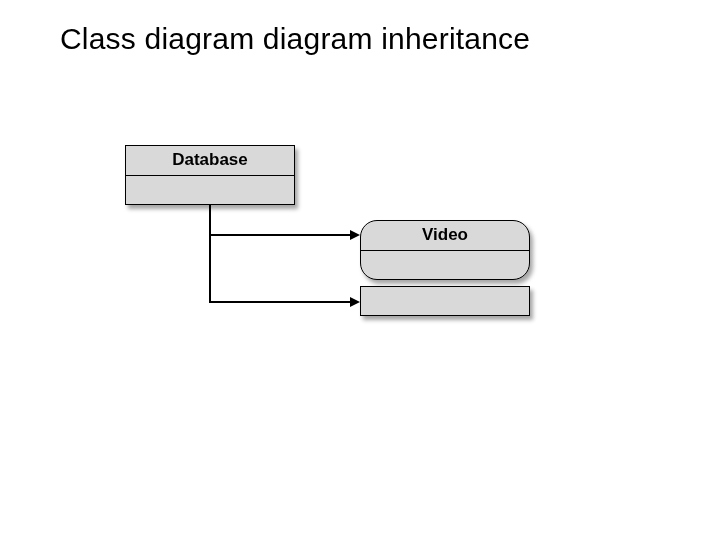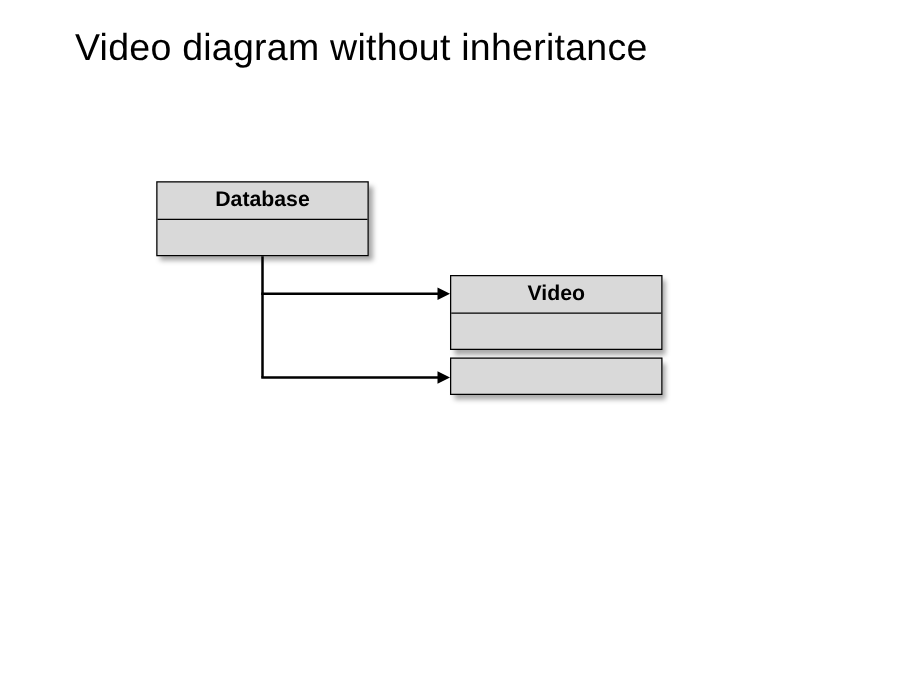--- a/index.html
+++ b/index.html
@@ -39,42 +39,42 @@
     color: #000;
     padding: 4px 0 5px 0;
     border-bottom: 1px solid #000;
     font-size: 17px;
   }
   .uml-body {
     height: 28px;
   }
   
   #box-database { left: 125px; top: 145px; width: 170px; }
-  #box-video    { left: 360px; top: 220px; width: 170px; }
+  #box-video    { left: 360px; top: 220px; width: 170px; border-radius: 17px; }
   #box-cd       { left: 360px; top: 286px; width: 170px; }
 
   
   .hline, .vline {
     position: absolute;
     background: #000;
   }
   .hline { height: 1.5px; }
   .vline { width: 1.5px; }
   .arrowhead {
     position: absolute;
     width: 0; height: 0;
     border-top: 5px solid transparent;
     border-bottom: 5px solid transparent;
     border-left: 10px solid #000;
   }
 </style>
 </head>
 <body>
 
-<div class="title">Video diagram without inheritance</div>
+<div class="title">Class diagram diagram inheritance</div>
 
 <div class="diagram">
 
   <div id="box-database" class="uml-box">
     <div class="uml-name">Database</div>
     <div class="uml-body"></div>
   </div>
 
   <div id="box-video" class="uml-box">
     <div class="uml-name">Video</div>

